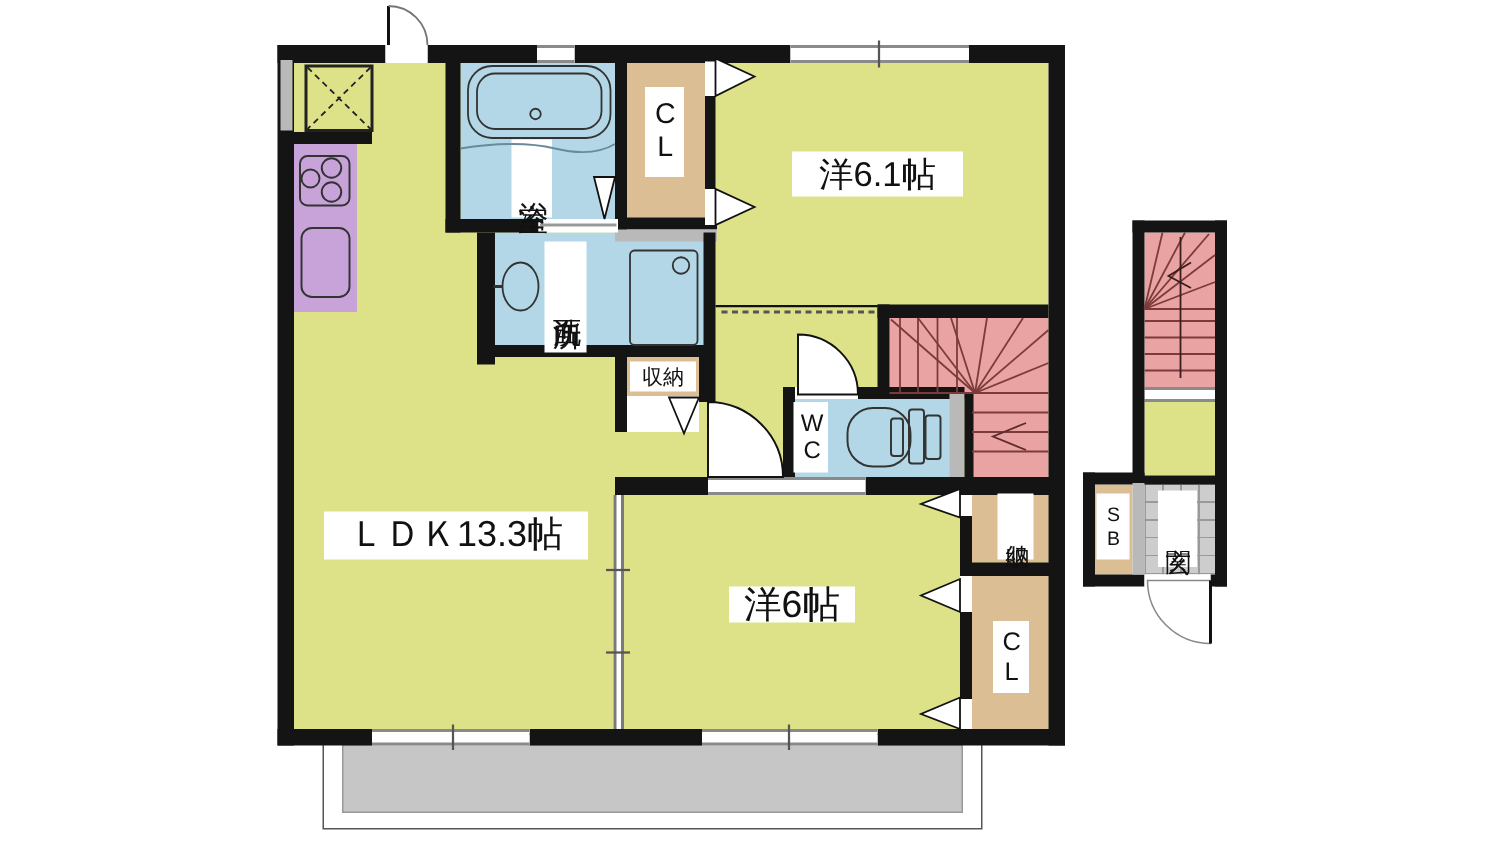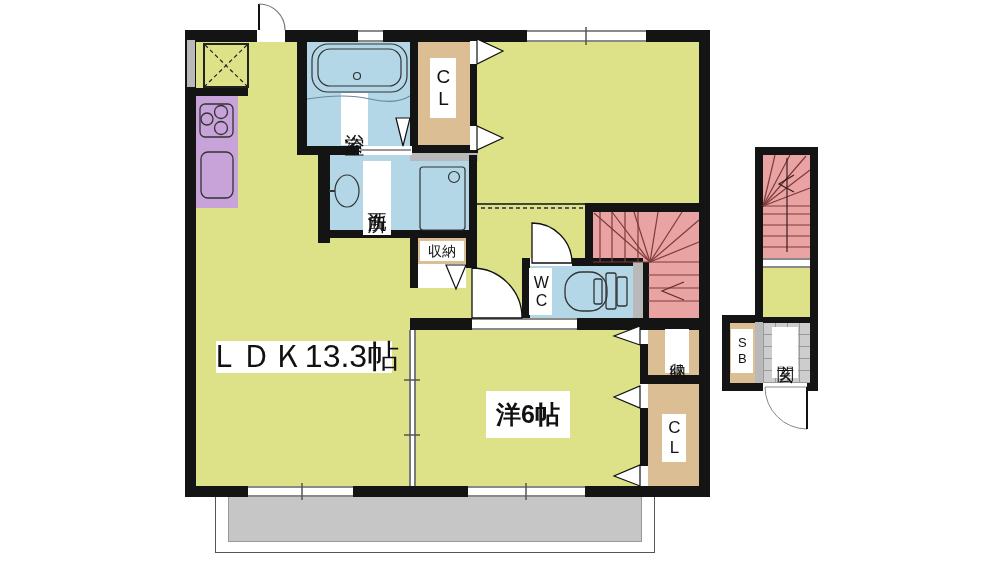--- a/index.html
+++ b/index.html
@@ -106,22 +106,23 @@
   <div class="gap" style="left:418px;top:264px;width:48px;height:24px;"></div>
   <div class="gap" style="left:530px;top:258px;width:42px;height:8px;"></div>
   <div class="slide" style="left:472px;top:318px;width:105px;height:12px;"></div>
   <div class="gap" style="left:640px;top:330px;width:8px;height:14px;"></div>
   <div class="gap" style="left:640px;top:384px;width:8px;height:24px;"></div>
   <div class="gap" style="left:640px;top:466px;width:8px;height:20px;"></div>
   <div class="gap" style="left:763px;top:383px;width:44px;height:8px;"></div>
 
   <div class="part" style="left:409px;top:330px;width:7px;height:156px;"></div>
 
-  <div class="lbl" style="left:216px;top:341px;width:176px;height:32px;font-size:32px;">ＬＤＫ13.3帖</div>
-  <div class="lbl" style="left:486px;top:391px;width:84px;height:47px;font-size:25px;font-weight:bold;">洋6帖</div>
+  <div class="lbl" style="left:216px;top:341px;width:176px;height:32px;font-size:24px;">ＬＤＫ13.3帖</div>
+  <div class="lbl" style="left:528px;top:101px;width:114px;height:30px;font-size:23px;">洋6.1帖</div>
+  <div class="lbl" style="left:486px;top:391px;width:84px;height:24px;font-size:25px;">洋6帖</div>
   <div class="lbl v" style="left:341px;top:93px;width:27px;height:52px;font-size:20px;">浴室</div>
   <div class="lbl v" style="left:363px;top:161px;width:28px;height:74px;font-size:19px;">洗面所</div>
   <div class="lbl v" style="left:529px;top:268px;width:23px;height:47px;font-size:16px;">WC</div>
   <div class="lbl v" style="left:430px;top:58px;width:26px;height:60px;font-size:19px;">CL</div>
   <div class="lbl v" style="left:662px;top:414px;width:24px;height:48px;font-size:17px;">CL</div>
   <div class="lbl" style="left:420px;top:241px;width:44px;height:20px;font-size:14px;">収納</div>
   <div class="lbl v" style="left:665px;top:329px;width:24px;height:44px;font-size:16px;">収納</div>
   <div class="lbl v" style="left:731px;top:329px;width:22px;height:44px;font-size:13px;">SB</div>
   <div class="lbl v" style="left:772px;top:327px;width:26px;height:51px;font-size:17px;">玄関</div>
 

